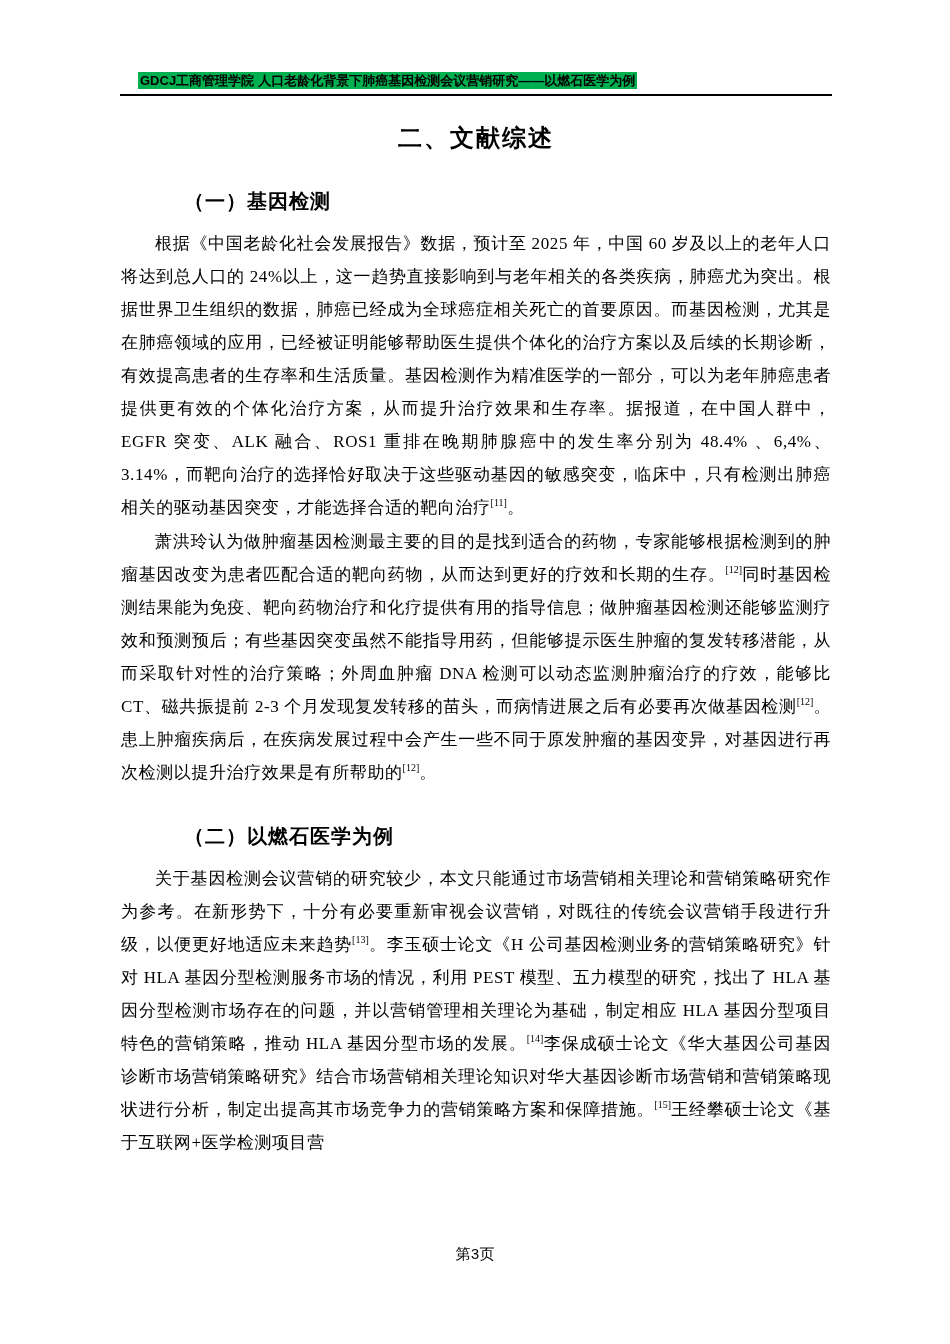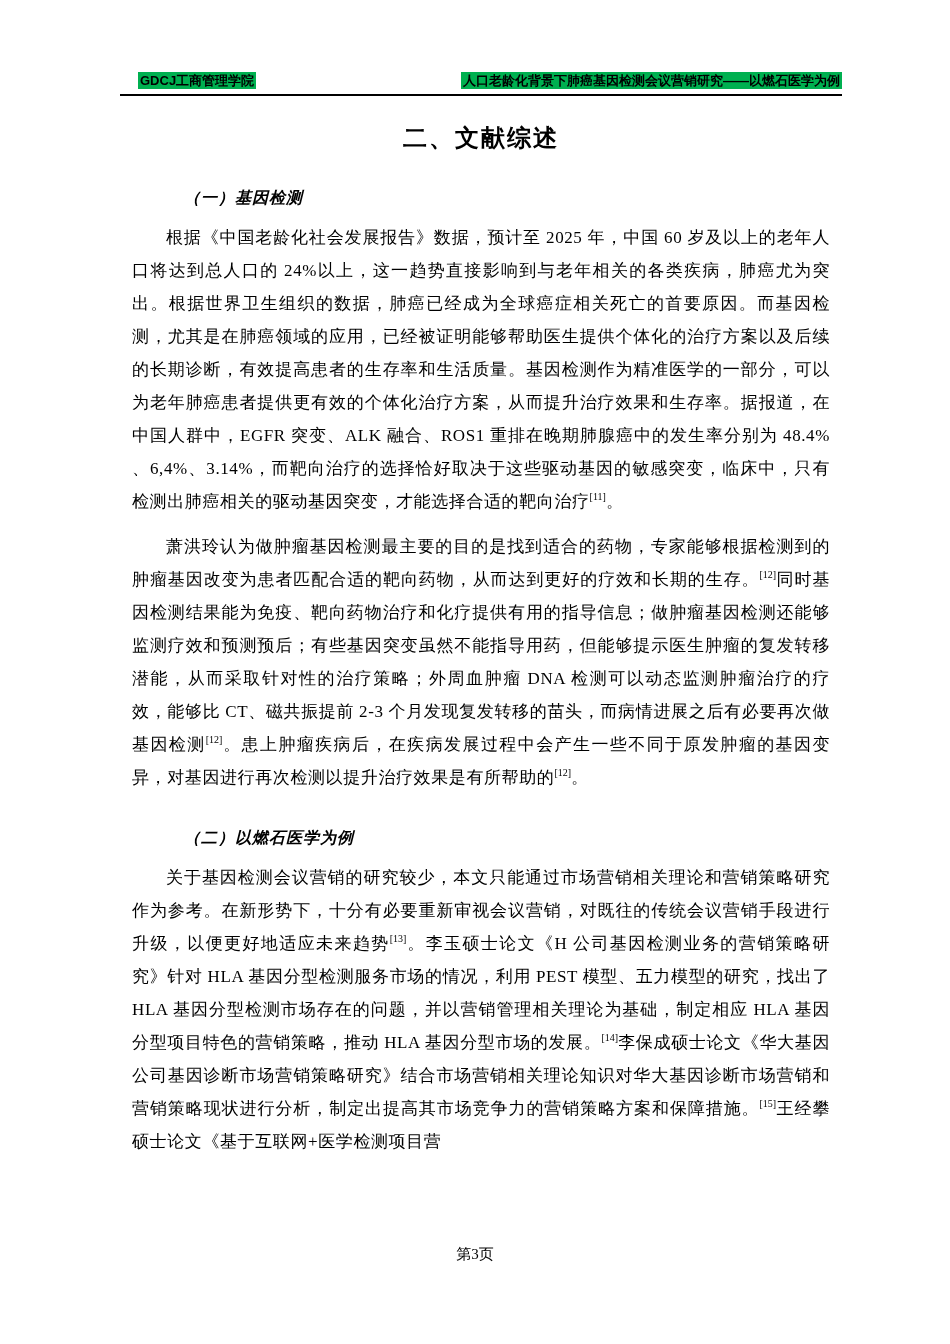--- a/index.html
+++ b/index.html
@@ -11,41 +11,41 @@
   .page{
     position:relative;
     width:950px;height:1344px;
     margin:0 auto;
     background:var(--page-bg);
     color:var(--text-color);
     font-family:"Liberation Serif","DejaVu Serif",serif;
     overflow:hidden;
   }
   .content{
-    position:absolute;left:120px;right:108px;top:0;
+    position:absolute;left:120px;right:118px;top:0;
   }
   
   .page-header{
     padding-top:72px;
     padding-bottom:5px;
     border-bottom:2px solid #000;
     display:flex;
     align-items:flex-end;
     font-family:"Liberation Sans","DejaVu Sans",sans-serif;
     font-weight:bold;
     font-size:13px;
     line-height:17px;
   }
   .page-header .school{
     margin-left:18px;
     white-space:nowrap;
   }
   .page-header .thesis-title{
     flex:1;
-    text-align:right;
+    text-align:left;
     white-space:nowrap;
   }
   .hl{
     background:var(--highlight-green);
     padding:1px 2px;
   }
   
   .carryover{
     margin:27px 0 0 0;
     font-size:17px;
@@ -58,44 +58,44 @@
     font-family:Liberation Serif, serif;
     font-weight:bold;
     font-size:24px;
     letter-spacing:2px;
   }
   .section-heading{
     margin:34px 0 12px 0;
     padding-left:64px;
     font-family:"Liberation Sans","DejaVu Sans",sans-serif;
     font-weight:bold;
-    font-size:16px;
+    font-size:20px;
     letter-spacing:1px;
-    font-style:italic;
   }
   .para{
-    margin:12px;
+    margin:1px;
     font-size:17px;
     line-height:33px;
     letter-spacing:0.6px;
     text-align:justify;
     text-indent:2em;
   }
   .para sup{
     font-size:10px;
     line-height:0;
     letter-spacing:0;
   }
   
   .page-footer{
     position:absolute;
     left:0;right:0;
     bottom:80px;
     text-align:center;
     font-size:15px;
+    font-family:Liberation Mono, monospace;
   }
 </style>
 </head>
 <body>
 
 <div class="page">
   <div class="content">
 
     <div class="page-header">
       <span class="school"><span class="hl">GDCJ工商管理学院</span></span>

